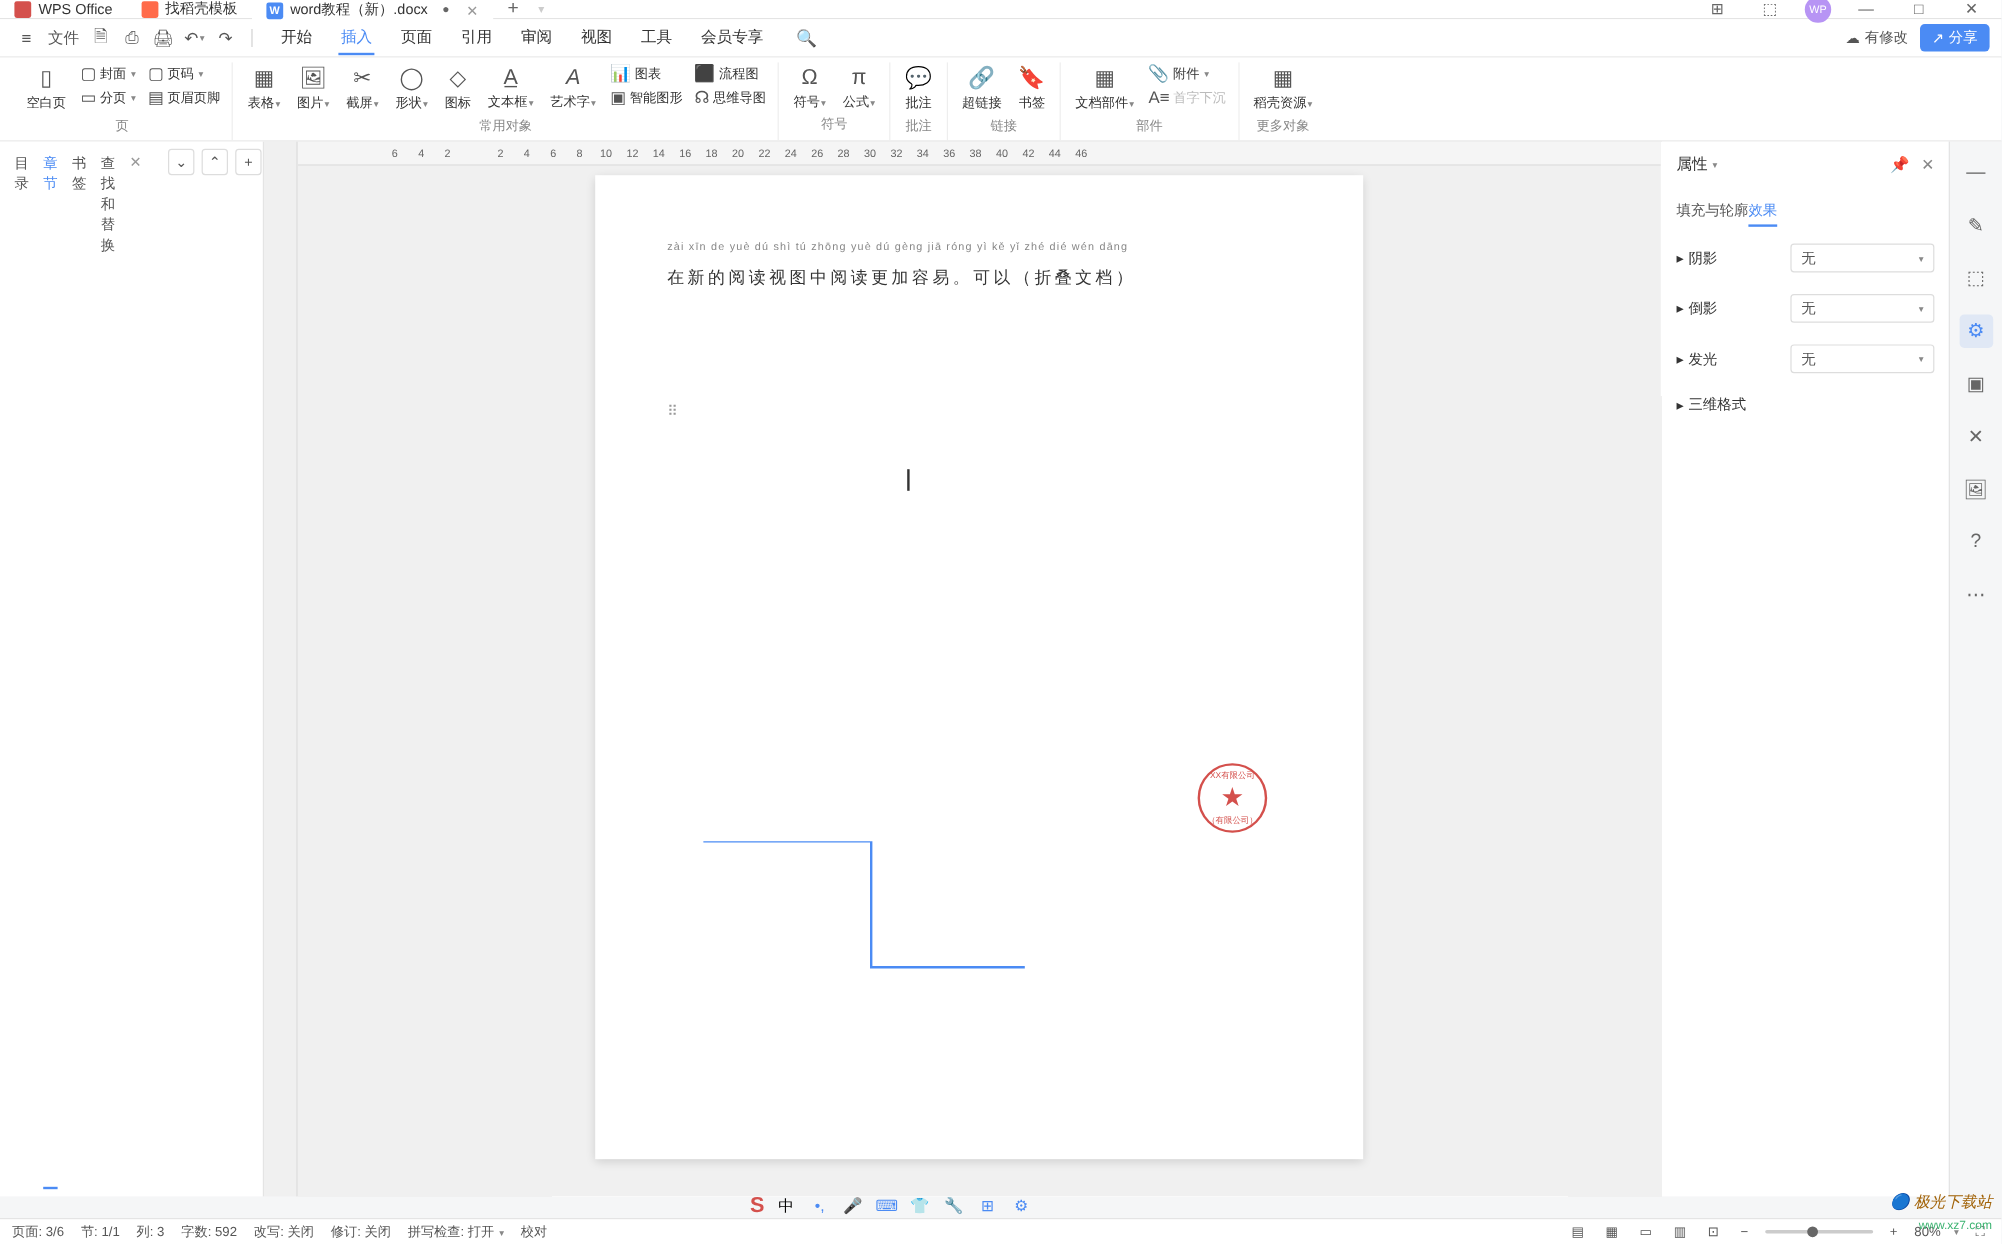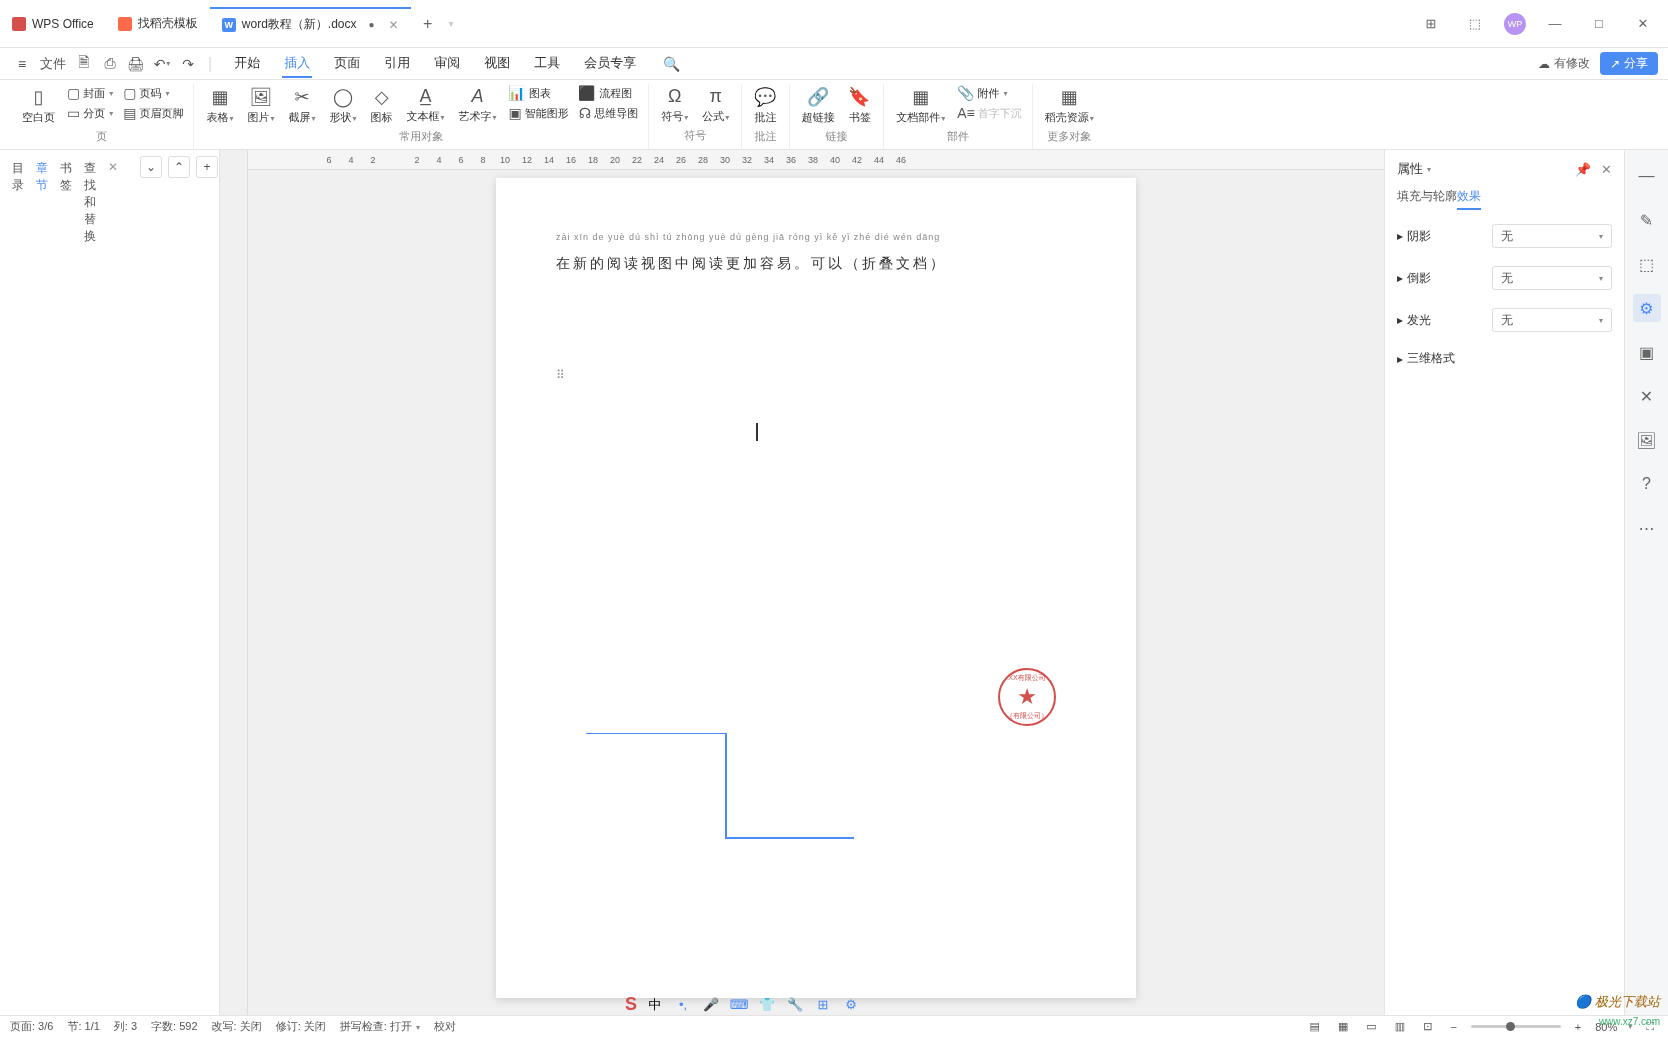--- a/index.html
+++ b/index.html
@@ -1,17 +1,17 @@
 <!DOCTYPE html>
 <html><head>
 <meta charset="utf-8">
 <style>
 *{margin:0;padding:0;box-sizing:border-box;font-family:"Microsoft YaHei",sans-serif}
 body{width:1668px;height:1037px;background:#f5f6f7;overflow:hidden;position:relative}
-.titlebar{height:48px;background:#fff;display:flex;align-items:center;border-bottom:1px solid #e4e4e4}
+.titlebar{height:16px;background:#fff;display:flex;align-items:center;border-bottom:1px solid #e4e4e4}
 .tab{display:flex;align-items:center;padding:0 12px;height:34px;font-size:12px;color:#333;gap:6px}
 .tab.active{background:#fff;border-top:2px solid #4b8bf4}
 .wps-logo{width:14px;height:14px;background:#d4504c;border-radius:2px}
 .doc-icon{width:14px;height:14px;background:#4b8bf4;border-radius:2px;display:inline-flex;align-items:center;justify-content:center;color:#fff;font-size:9px;font-weight:bold}
 .close-x{margin-left:8px;color:#999;cursor:pointer}
 .dot{margin-left:6px;color:#666;font-size:10px}
 .addtab{width:34px;text-align:center;color:#666;font-size:16px}
 .titlebar-right{margin-left:auto;display:flex;align-items:center;gap:14px;padding-right:10px}
 .win-btn{width:30px;height:30px;display:flex;align-items:center;justify-content:center;color:#666;font-size:13px}
 .avatar{width:22px;height:22px;border-radius:50%;background:#b794f4;color:#fff;font-size:9px;display:flex;align-items:center;justify-content:center}
@@ -59,21 +59,21 @@
 .page{width:640px;min-height:820px;background:#fff;margin:8px auto 20px;box-shadow:0 2px 8px rgba(0,0,0,0.15);padding:50px 60px;position:relative}
 .doc-text{font-size:14px;color:#333;line-height:2.2}
 .pinyin{font-size:9px;color:#888;letter-spacing:1px}
 .zh-line{letter-spacing:3px}
 .stamp{position:absolute;right:80px;top:490px;width:58px;height:58px;border:2px solid #d4504c;border-radius:50%;display:flex;align-items:center;justify-content:center;color:#d4504c;font-size:22px}
 .stamp-text{position:absolute;font-size:7px;color:#d4504c;width:100%;text-align:center}
 .drawing{position:absolute;left:90px;top:555px}
 .cursor-beam{position:absolute;left:260px;top:245px;width:2px;height:18px;background:#333}
 
 .props{width:240px;background:#fff;border-left:1px solid #e4e4e4;padding:10px 12px}
-.props-head{display:flex;align-items:center;font-size:13px;color:#333;margin-bottom:10px}
+.props-head{display:flex;align-items:center;font-size:13px;color:#333;margin-bottom:21px}
 .props-head-icons{margin-left:auto;display:flex;gap:10px;color:#888}
 .props-tabs{display:flex;font-size:12px;margin-bottom:14px}
 .props-tab{color:#555;cursor:pointer}
 .props-tab.active{color:#4b8bf4;border-bottom:2px solid #4b8bf4;padding-bottom:3px}
 .prop-row{display:flex;align-items:center;margin-bottom:18px;font-size:12px}
 .prop-label{display:flex;align-items:center;gap:4px;color:#333}
 .prop-select{margin-left:auto;width:120px;height:24px;border:1px solid #ddd;border-radius:3px;padding:0 8px;font-size:12px;color:#555;display:flex;align-items:center;justify-content:space-between}
 
 .sidebar-icons{width:44px;background:#f5f6f7;border-left:1px solid #e4e4e4;display:flex;flex-direction:column;align-items:center;gap:16px;padding-top:12px}
 .sb-icon{width:28px;height:28px;display:flex;align-items:center;justify-content:center;color:#666;font-size:16px;border-radius:4px}

